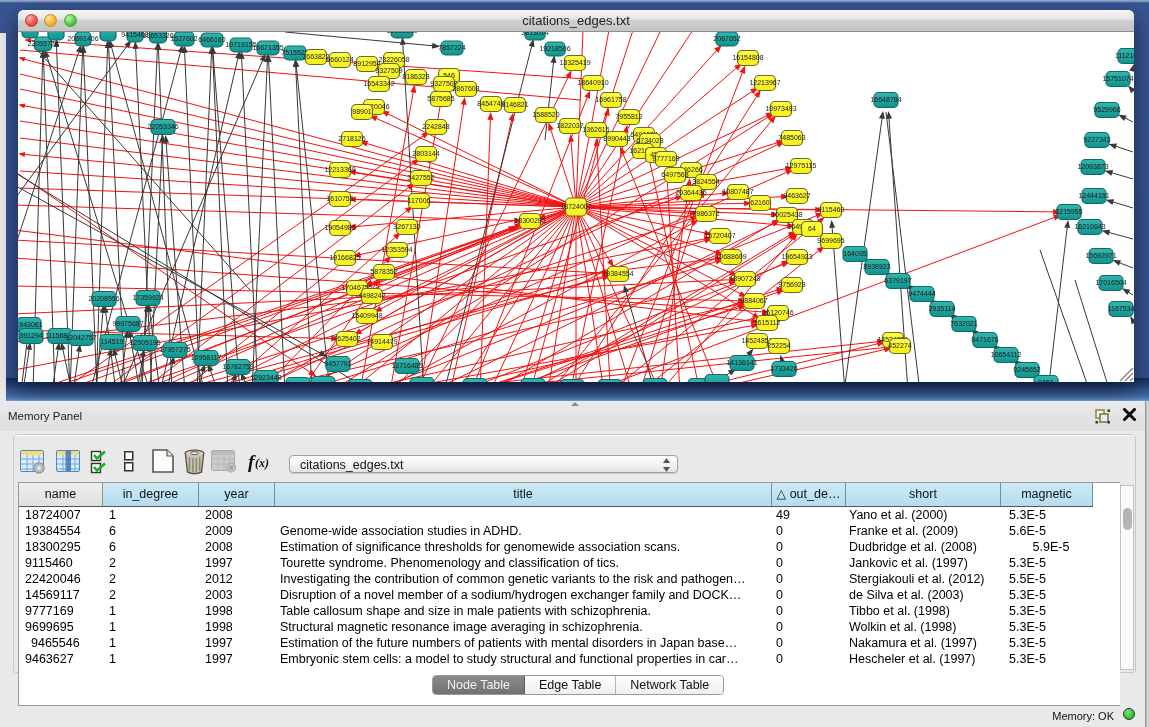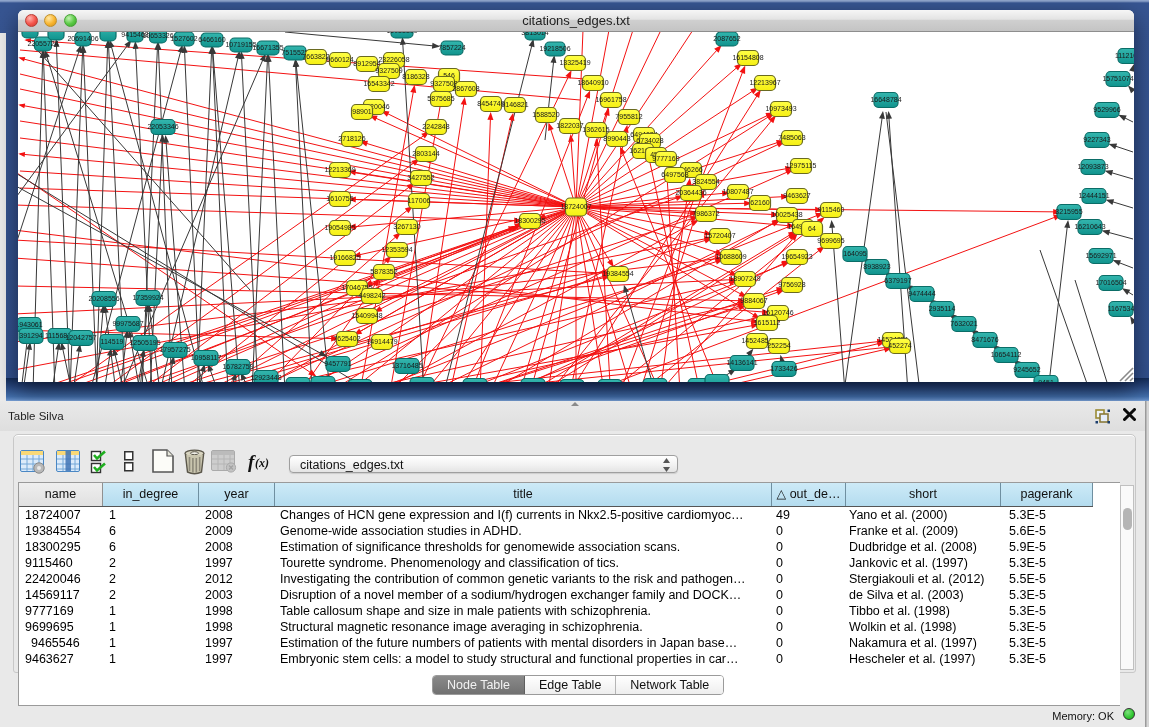--- a/index.html
+++ b/index.html
@@ -798,21 +798,21 @@
 <text x="875.0" y="310.2" font-size="7" text-anchor="middle" fill="#1a1a1a" font-family="Liberation Sans, sans-serif">14524851</text>
 <rect x="871.5" y="306.5" width="21" height="15" rx="4.5" fill="url(#yg)" stroke="#6a6a20" stroke-width="1.2"></rect>
 <text x="882.0" y="316.2" font-size="7" text-anchor="middle" fill="#1a1a1a" font-family="Liberation Sans, sans-serif">452274</text>
 <line x1="1112" y1="349" x2="1115" y2="346" stroke="#8a8a8a" stroke-width="1.6"></line>
 <line x1="1107" y1="349" x2="1115" y2="341" stroke="#8a8a8a" stroke-width="1.6"></line>
 <line x1="1102" y1="349" x2="1115" y2="336" stroke="#8a8a8a" stroke-width="1.6"></line>
 </svg>
 
   <div id="panel">
     <div id="phead">
-      <div class="lbl">Table Silva</div>
+      <div class="lbl">Memory Panel</div>
       <svg id="float-ic" viewBox="0 0 16 15">
         <rect x="1" y="1" width="8" height="8" fill="#eef4fb" stroke="#9a8b33" stroke-width="1.6"></rect>
         <rect x="5" y="5" width="8" height="8" fill="#e6eefa" stroke="#8a7a3a" stroke-width="1.6"></rect>
         <rect x="12.5" y="0.5" width="2.5" height="2.5" fill="#1c3f6e"></rect>
         <rect x="0.5" y="12" width="2.5" height="2.5" fill="#1c3f6e"></rect>
         <rect x="12.5" y="12" width="2.5" height="2.5" fill="#1c3f6e"></rect>
       </svg>
       <svg id="close-ic" viewBox="0 0 13 13">
         <path d="M1.5 1.5 L11.5 11.5 M11.5 1.5 L1.5 11.5" stroke="#0a0a0a" stroke-width="3" stroke-linecap="round"></path>
       </svg>
@@ -882,49 +882,48 @@
       </svg>
     </div>
     <div id="tablewrap">
       <div id="thead">
           <div class="hcell gray" style="left:0px;width:84px;">name</div>
           <div class="hcell" style="left:84px;width:96px;">in_degree</div>
           <div class="hcell" style="left:180px;width:76px;">year</div>
           <div class="hcell" style="left:256px;width:497px;text-align:center;">title</div>
           <div class="hcell" style="left:753px;width:74px;">△ out_de…</div>
           <div class="hcell" style="left:827px;width:155px;">short</div>
-          <div class="hcell" style="left:982px;width:92px;">pagerank</div>
+          <div class="hcell" style="left:982px;width:92px;">magnetic</div>
         </div>
       <div id="tbody">
 <div class="row" style="top:0px;">
             <div class="cell" style="left:6px;width:78px;">18724007</div>
             <div class="cell" style="left:90px;width:90px;">1</div>
             <div class="cell" style="left:186px;width:70px;">2008</div>
-            <div class="cell" style="left:261px;width:492px;">Changes of HCN gene expression and I(f) currents in Nkx2.5-positive cardiomyoc…</div>
             <div class="cell" style="left:757px;width:70px;">49</div>
             <div class="cell" style="left:830px;width:152px;">Yano et al. (2000)</div>
             <div class="cell" style="left:990px;width:84px;">5.3E-5</div>
           </div>
 <div class="row" style="top:16px;">
             <div class="cell" style="left:6px;width:78px;">19384554</div>
             <div class="cell" style="left:90px;width:90px;">6</div>
             <div class="cell" style="left:186px;width:70px;">2009</div>
             <div class="cell" style="left:261px;width:492px;">Genome-wide association studies in ADHD.</div>
             <div class="cell" style="left:757px;width:70px;">0</div>
             <div class="cell" style="left:830px;width:152px;">Franke et al. (2009)</div>
             <div class="cell" style="left:990px;width:84px;">5.6E-5</div>
           </div>
 <div class="row" style="top:32px;">
             <div class="cell" style="left:6px;width:78px;">18300295</div>
             <div class="cell" style="left:90px;width:90px;">6</div>
             <div class="cell" style="left:186px;width:70px;">2008</div>
             <div class="cell" style="left:261px;width:492px;">Estimation of significance thresholds for genomewide association scans.</div>
             <div class="cell" style="left:757px;width:70px;">0</div>
             <div class="cell" style="left:830px;width:152px;">Dudbridge et al. (2008)</div>
-            <div class="cell" style="left:990px;width:84px;">5.9E-5</div>
+            <div class="cell" style="left:990px;width:84px;text-align:center;">5.9E-5</div>
           </div>
 <div class="row" style="top:48px;">
             <div class="cell" style="left:6px;width:78px;">9115460</div>
             <div class="cell" style="left:90px;width:90px;">2</div>
             <div class="cell" style="left:186px;width:70px;">1997</div>
             <div class="cell" style="left:261px;width:492px;">Tourette syndrome. Phenomenology and classification of tics.</div>
             <div class="cell" style="left:757px;width:70px;">0</div>
             <div class="cell" style="left:830px;width:152px;">Jankovic et al. (1997)</div>
             <div class="cell" style="left:990px;width:84px;">5.3E-5</div>
           </div>

